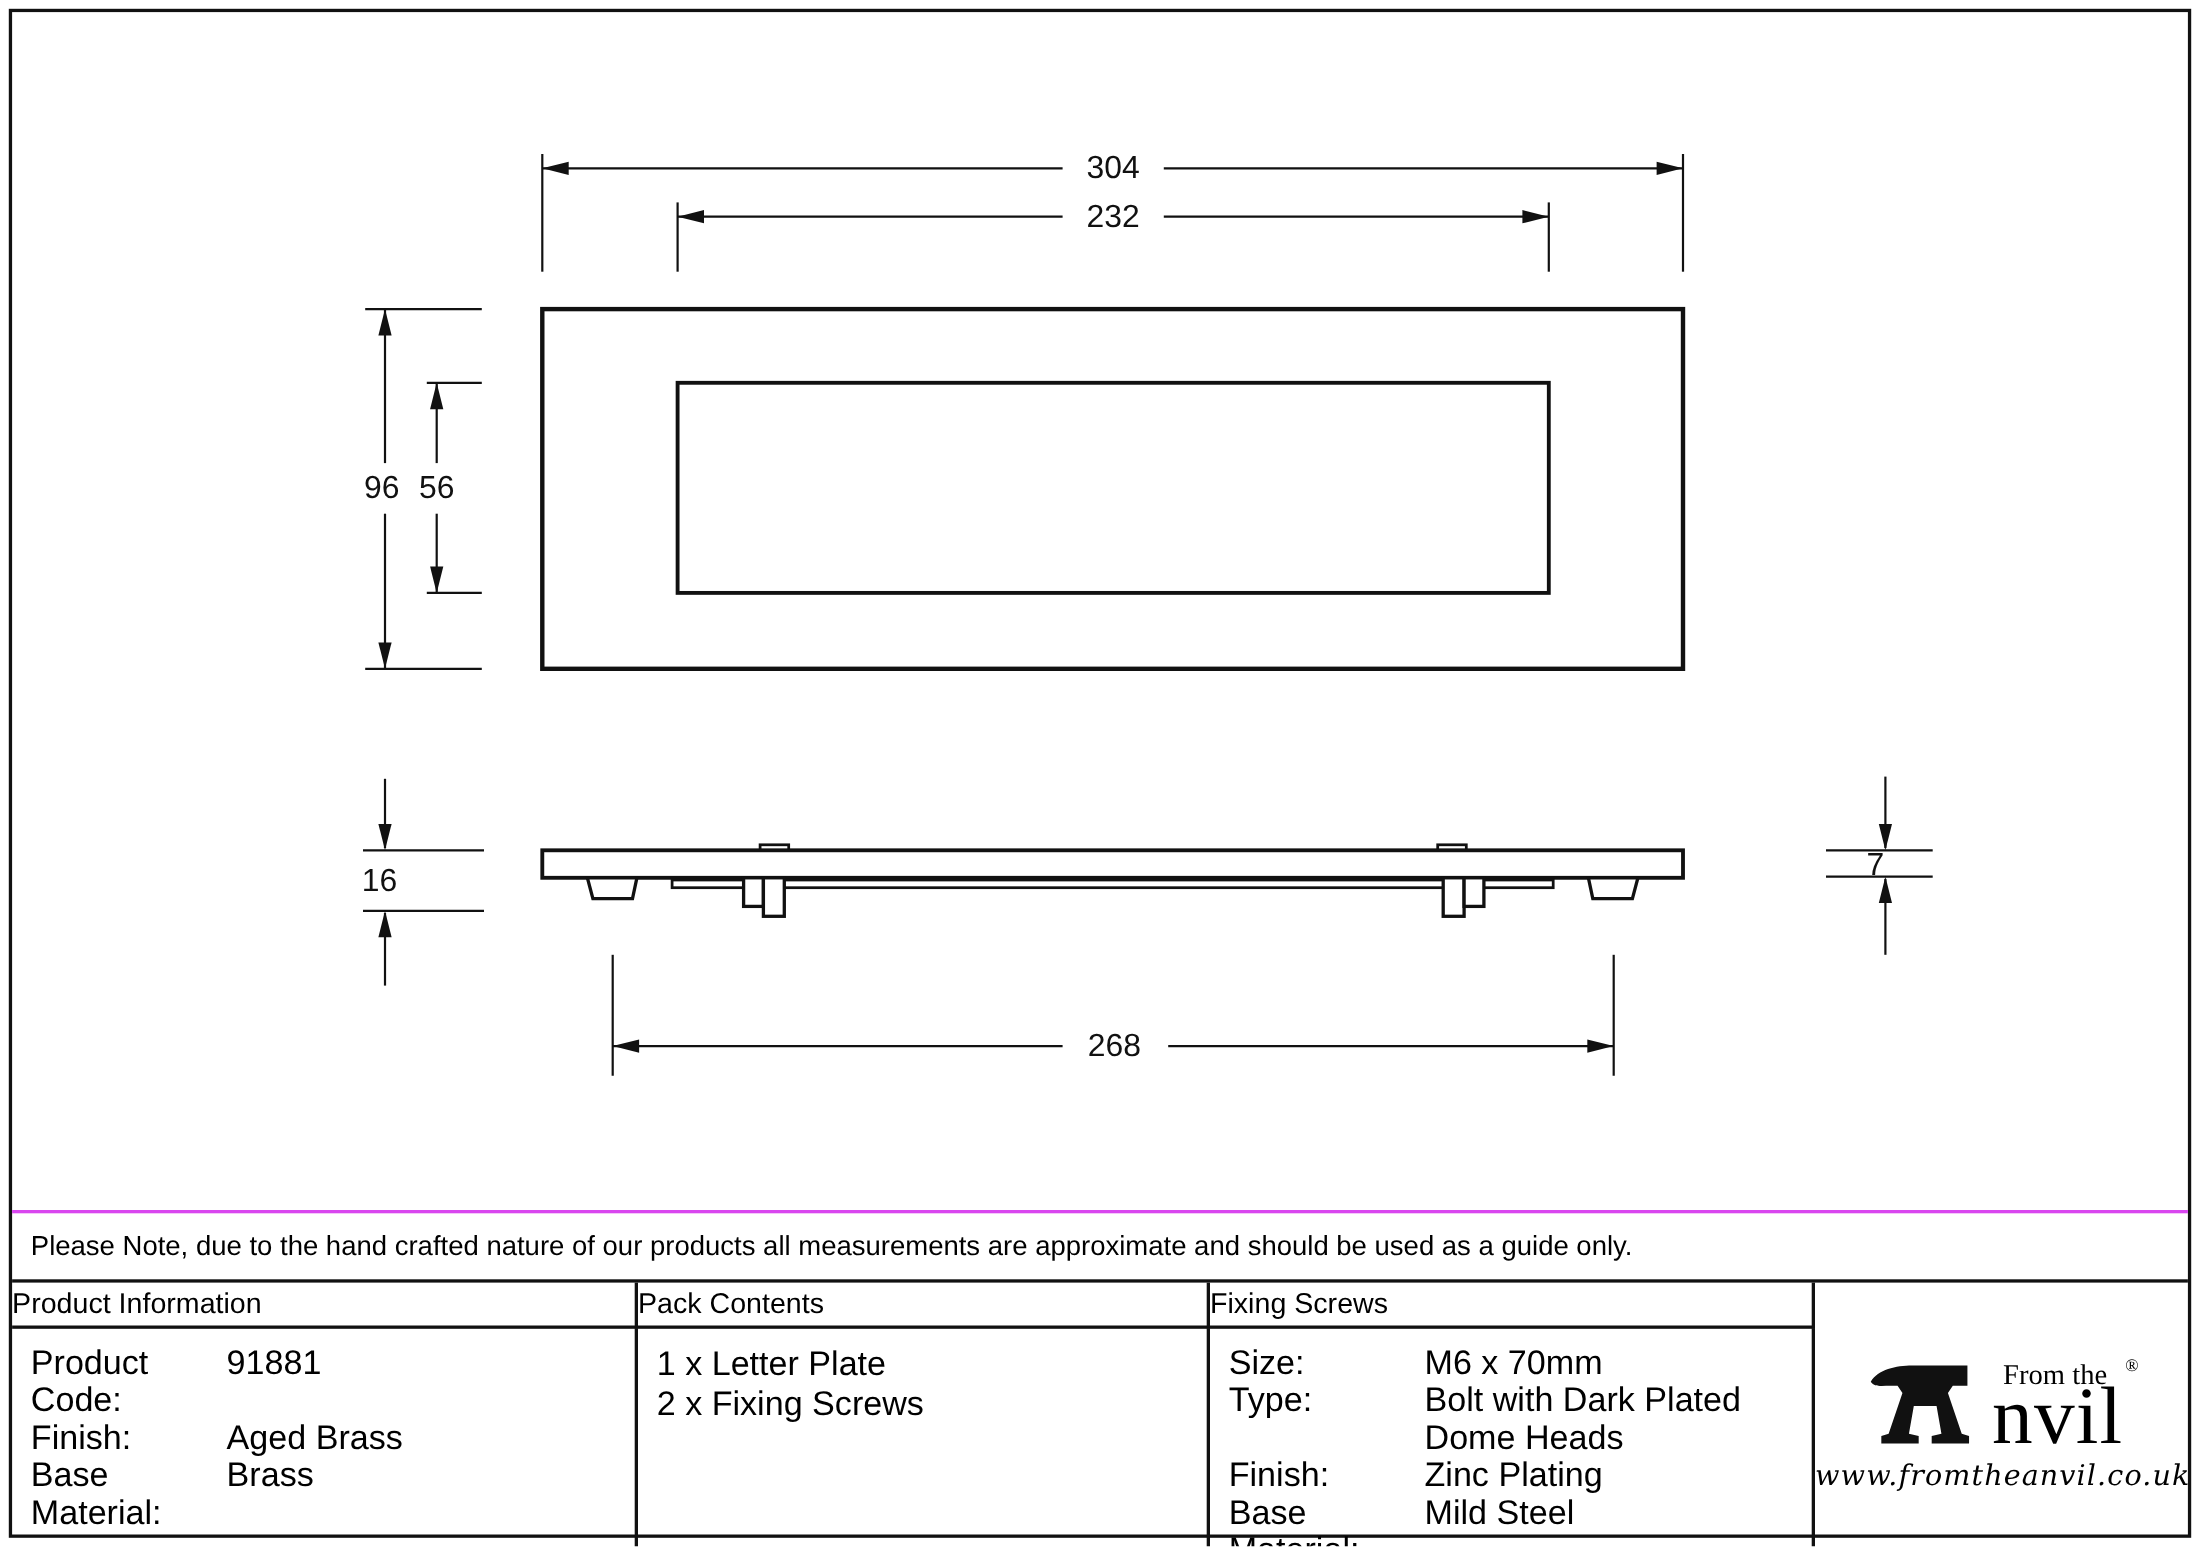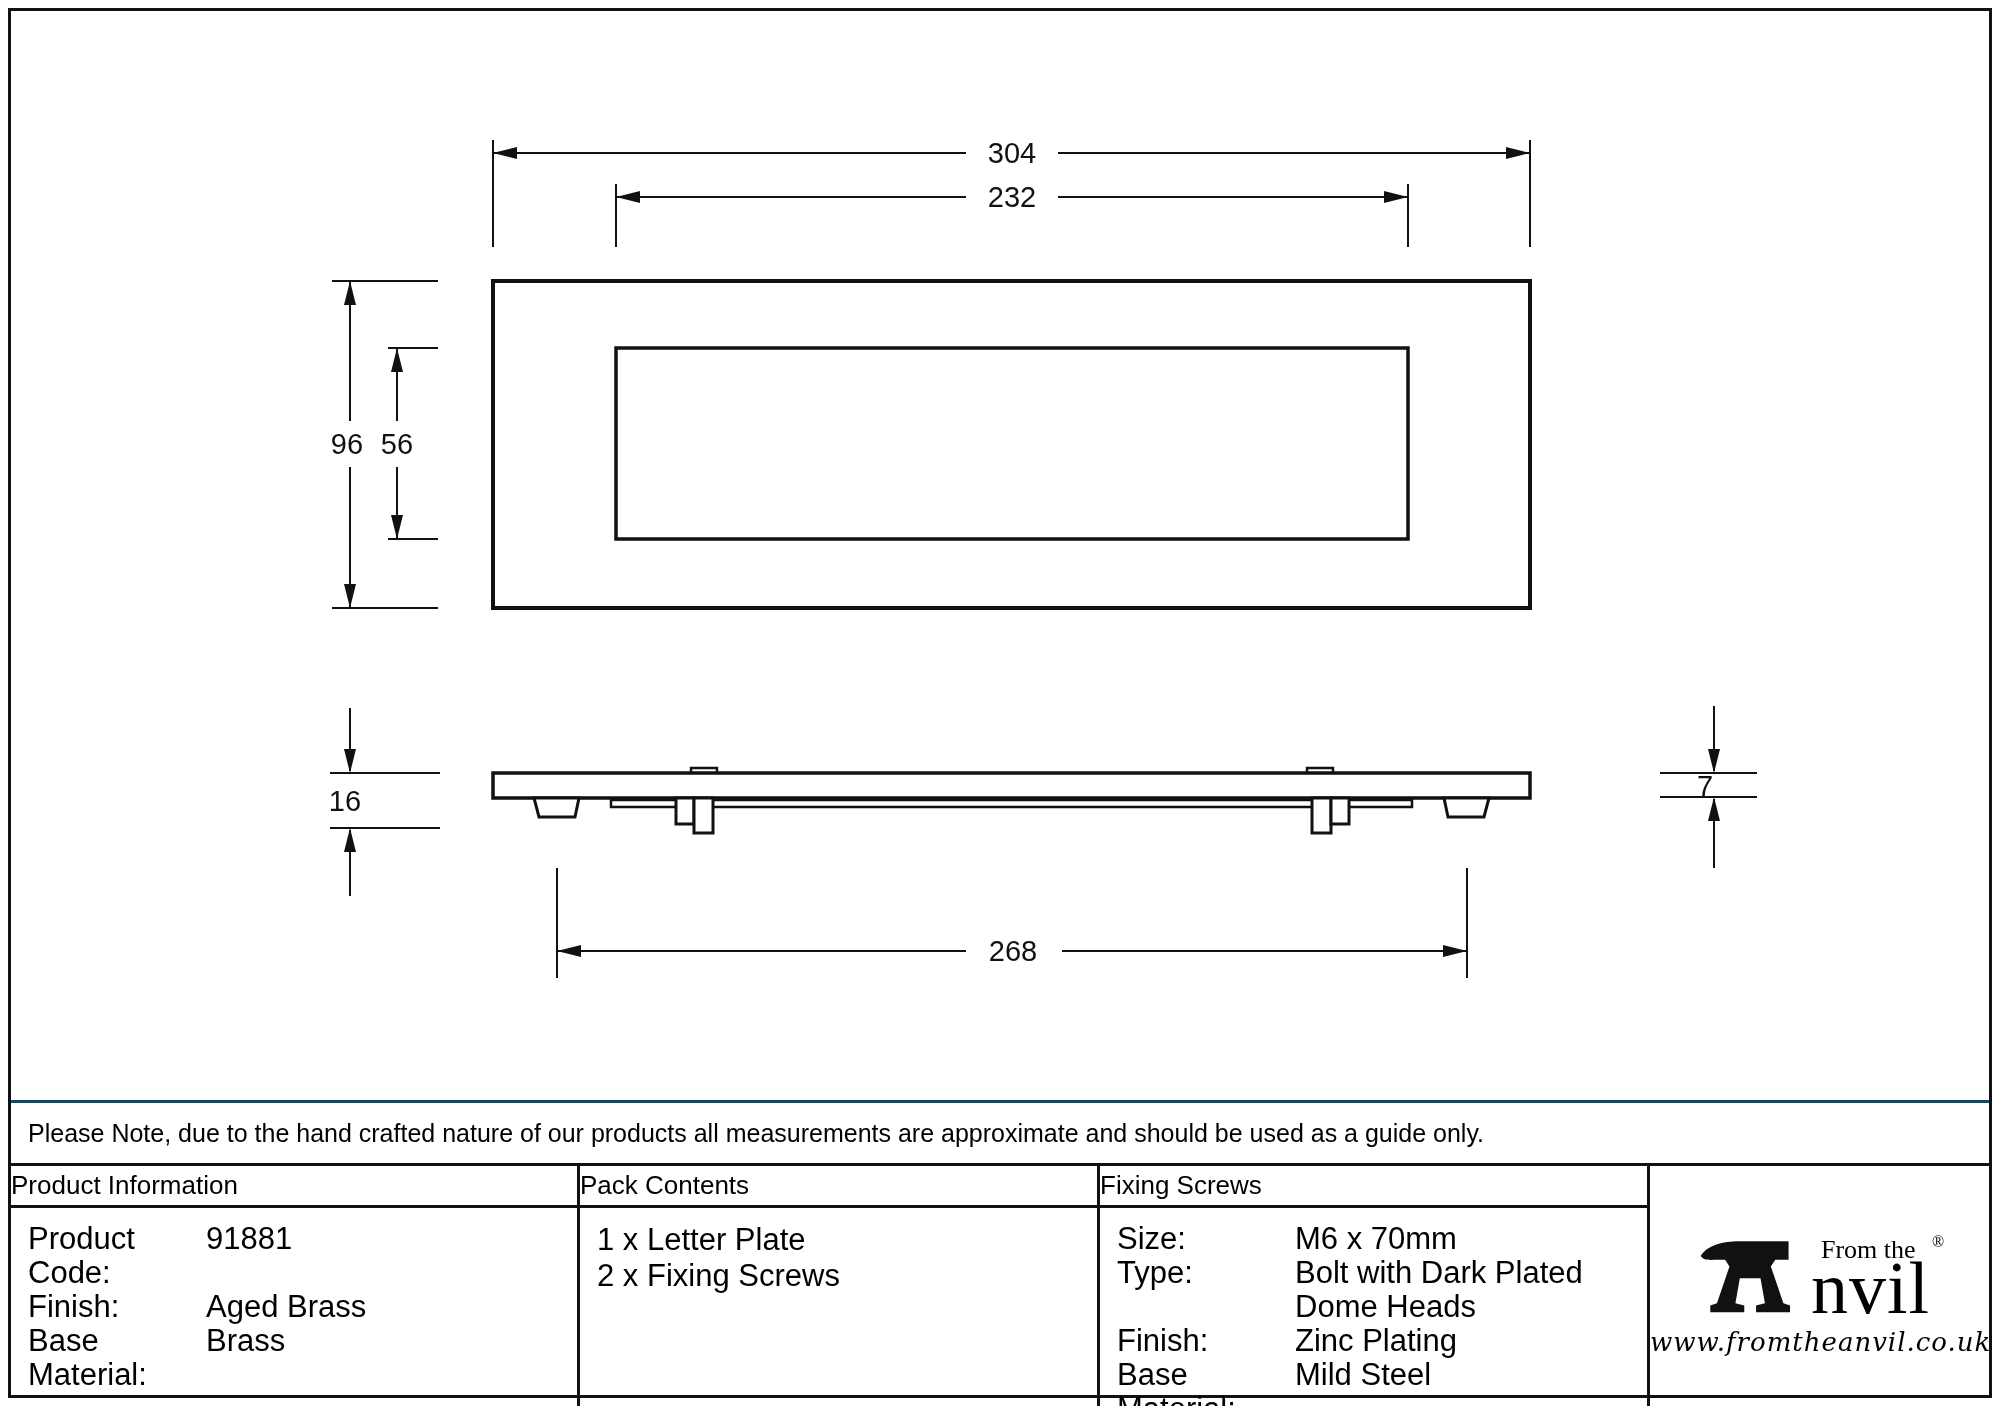--- a/index.html
+++ b/index.html
@@ -6,21 +6,21 @@
   .page{position:relative;width:2000px;height:1406px;background:#ffffff;overflow:hidden;
         font-family:"Liberation Sans", sans-serif;color:#000000;}
   .page-border{position:absolute;left:8px;top:8px;right:8px;bottom:8px;border:3px solid #111;pointer-events:none;}
   svg.drawing{position:absolute;left:0;top:0;}
   svg.drawing line{stroke:#111;stroke-width:2;}
   svg.drawing .outline{fill:#fff;stroke:#111;}
   svg.drawing polygon.arrow{fill:#111;stroke:none;}
   svg.drawing text{fill:#111;font-family:"Liberation Sans",sans-serif;font-size:29px;
                    text-anchor:middle;dominant-baseline:central;}
   .footer{position:absolute;left:11px;right:11px;top:1100px;bottom:11px;display:flex;flex-direction:column;}
-  .note-row{border-top:3px solid #0c4a6e;border-bottom:3px solid #111;height:60px;flex:0 0 auto;
+  .note-row{border-top:3px solid #d946ef;border-bottom:3px solid #111;height:60px;flex:0 0 auto;
             display:flex;align-items:center;padding-left:17px;font-size:25px;}
   .spec-grid{flex:1 1 auto;display:grid;grid-template-columns:569px 520px 550px 1fr;grid-template-rows:42px 1fr;}
   .cell{box-sizing:border-box;}
   .hcell{border-bottom:3px solid #111;display:flex;align-items:center;padding-left:0;font-size:26px;}
   .vline{border-right:3px solid #111;}
   .bcell{padding:14px 0 0 17px;font-size:31px;}
   .kv{display:flex;line-height:34px;}
   .kv .k{width:178px;flex:0 0 auto;}
   .item{line-height:36px;}
   .logo-cell{grid-column:4;grid-row:1 / 3;display:flex;align-items:center;justify-content:center;}

